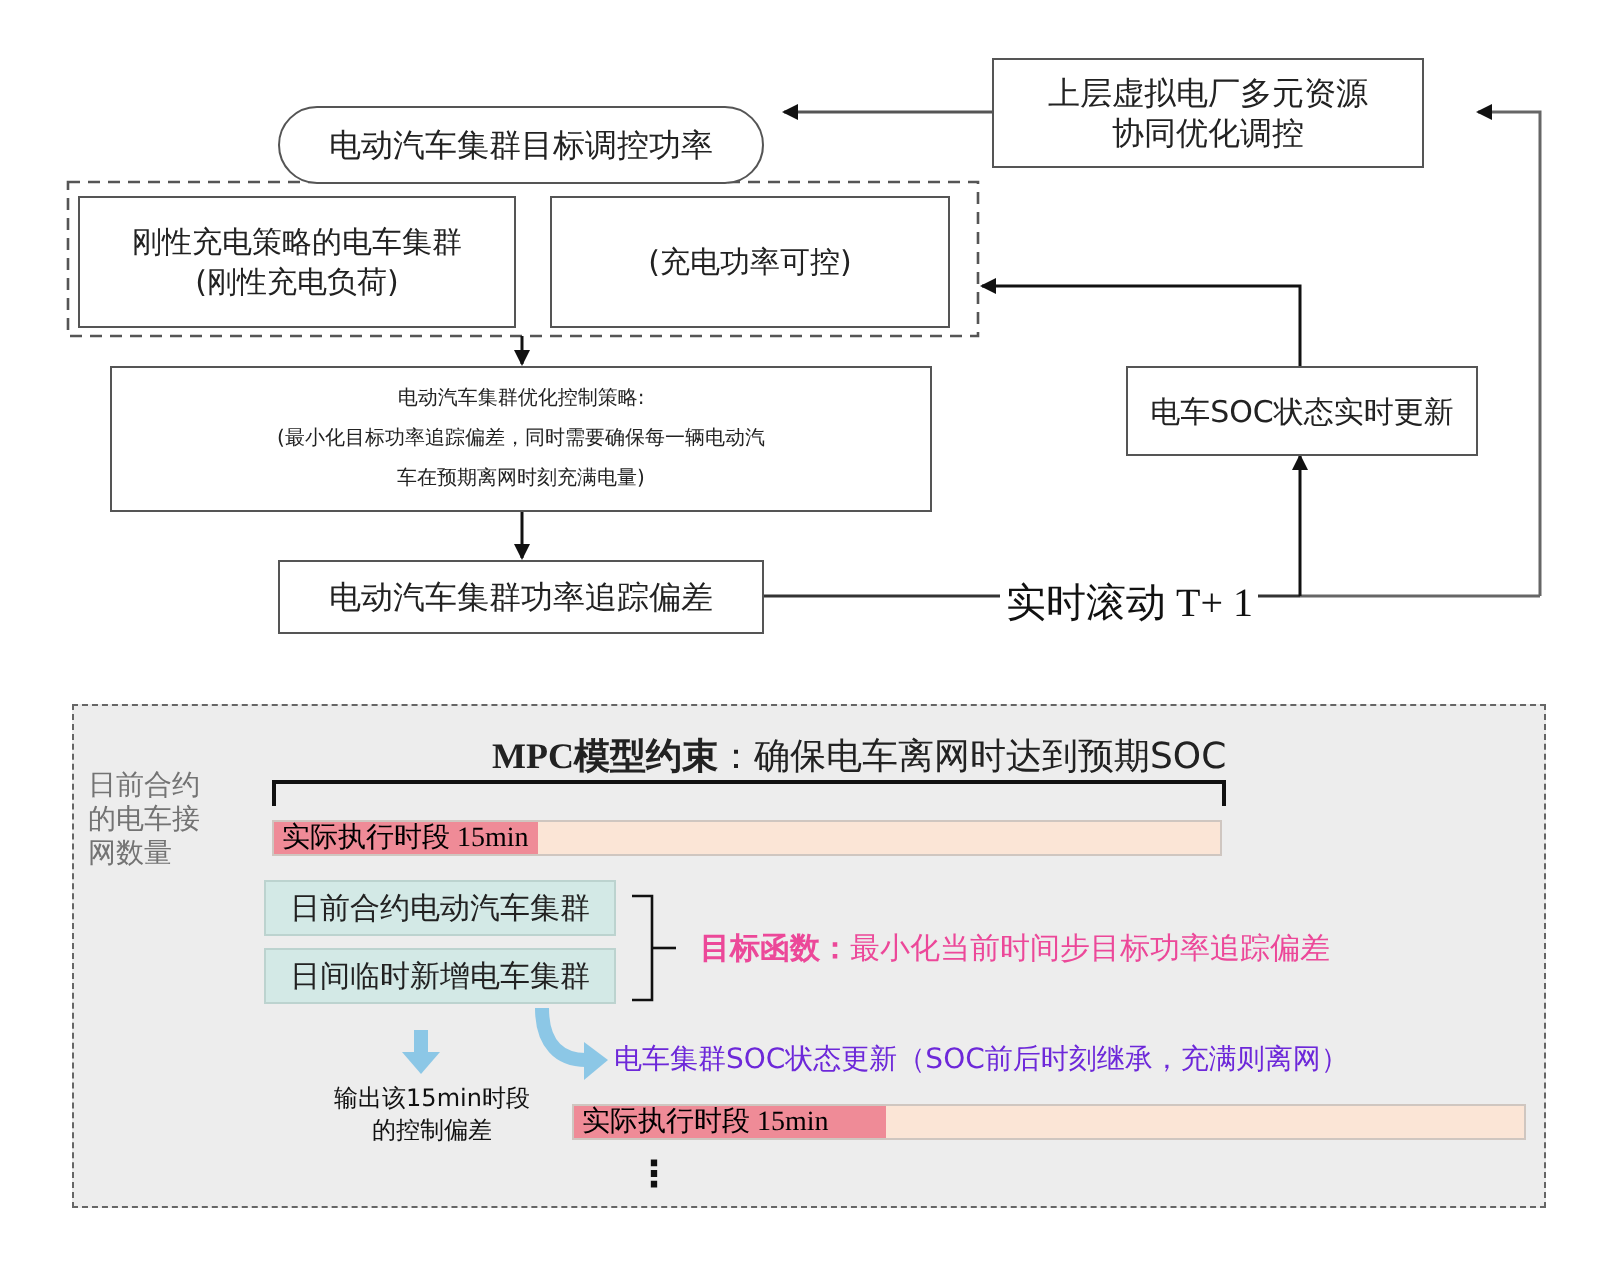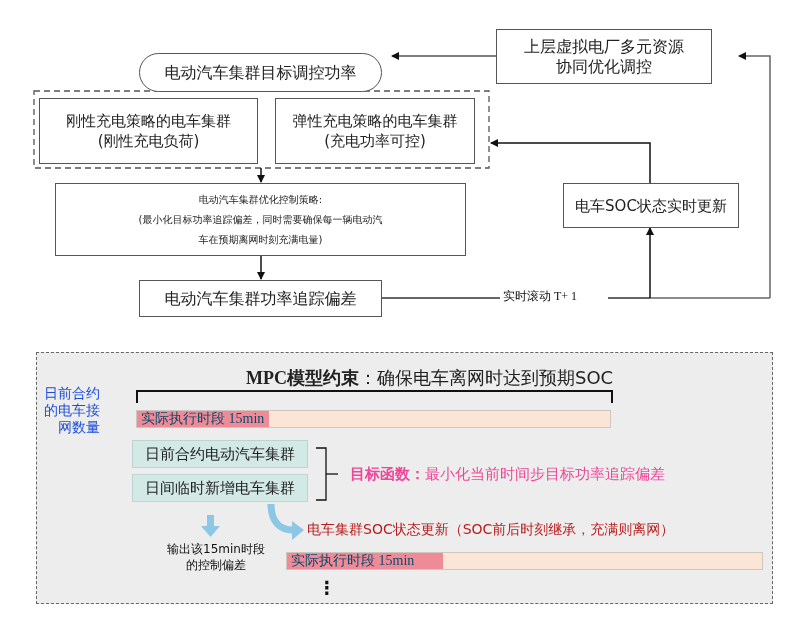--- a/index.html
+++ b/index.html
@@ -10,21 +10,21 @@
          text-align:center; font-size:15px; line-height:20px; color:#222; }
   .pill { border-radius:20px; }
   svg.lines { position:absolute; left:0; top:0; }
   .panel { position:absolute; left:36px; top:352px; width:737px; height:252px; box-sizing:border-box;
            border:1.3px dashed #666; background:#ededed; }
   .t { position:absolute; white-space:nowrap; }
   .serif { font-family:"Liberation Serif", "DejaVu Serif", serif; }
   .bold { font-weight:bold; }
   .bar { position:absolute; box-sizing:border-box; border:1px solid #cfc6c0; background:#fbe5d6; height:18px; }
   .bar .fill { position:absolute; left:0; top:0; bottom:0; background:#ef8b97; display:flex; align-items:center;
-               padding-left:4px; font-size:14px; color:#0c4a6e; white-space:nowrap; }
+               padding-left:4px; font-size:14px; color:#000000; white-space:nowrap; }
   .cluster { position:absolute; box-sizing:border-box; background:#d3e9e6; border:1px solid #bcd3cf;
              font-size:15px; color:#222; display:flex; align-items:center; justify-content:center; }
 </style>
 </head>
 <body>
 
 <svg class="lines" width="805" height="634">
   <defs>
     <marker id="ah" markerWidth="8" markerHeight="8" refX="7" refY="4" orient="auto" markerUnits="userSpaceOnUse">
       <path d="M0,0 L8,4 L0,8 z" fill="#111"></path>
@@ -60,43 +60,42 @@
   <span>上层虚拟电厂多元资源</span>
   <span>协同优化调控</span>
 </div>
 
 <div class="box" style="left:39px;top:98px;width:219px;height:66px;">
   <span>刚性充电策略的电车集群</span>
   <span>(刚性充电负荷)</span>
 </div>
 
 <div class="box" style="left:275px;top:98px;width:200px;height:66px;">
-  <span>弹性充电策略的电车集群</span>
   <span>(充电功率可控)</span>
 </div>
 
 <div class="box" style="left:55px;top:183px;width:411px;height:73px;font-size:10px;line-height:20px;">
   <span>电动汽车集群优化控制策略:</span>
   <span>(最小化目标功率追踪偏差，同时需要确保每一辆电动汽</span>
   <span>车在预期离网时刻充满电量)</span>
 </div>
 
 <div class="box" style="left:139px;top:280px;width:243px;height:37px;font-size:16px;">
   <span>电动汽车集群功率追踪偏差</span>
 </div>
 
 <div class="box" style="left:563px;top:183px;width:176px;height:45px;font-size:15px;">
   <span>电车SOC状态实时更新</span>
 </div>
 
-<div class="t serif" style="left:501px;top:288px;font-size:12px;background:#fff;padding:0 2px;">实时滚动 T+ 1</div>
+<div class="t serif" style="left:501px;top:288px;font-size:20px;background:#fff;padding:0 2px;">实时滚动 T+ 1</div>
 
 <div class="panel"></div>
 
-<div class="t" style="left:44px;top:385px;font-size:14px;line-height:17px;text-align:right;color:#1d4ed8;">
+<div class="t" style="left:44px;top:385px;font-size:14px;line-height:17px;text-align:left;color:#737373;">
   <div>日前合约</div>
   <div>的电车接</div>
   <div>网数量</div>
 </div>
 
 <div class="t" style="left:246px;top:366px;font-size:18px;color:#222;">
   <span class="serif bold">MPC模型约束</span><span>：确保电车离网时达到预期SOC</span>
 </div>
 
 <svg class="lines" width="805" height="634">
@@ -130,21 +129,21 @@
 
 <div class="t" style="left:350px;top:465px;font-size:15px;color:#ec4899;">
   <span class="bold">目标函数：</span><span>最小化当前时间步目标功率追踪偏差</span>
 </div>
 
 <div class="t" style="left:156px;top:541px;font-size:12px;line-height:16px;text-align:center;color:#111;width:120px;">
   <div>输出该15min时段</div>
   <div>的控制偏差</div>
 </div>
 
-<div class="t" style="left:307px;top:521px;font-size:14px;color:#b91c1c;text-align:center;">电车集群SOC状态更新（SOC前后时刻继承，充满则离网）</div>
+<div class="t" style="left:307px;top:521px;font-size:14px;color:#6d28d9;text-align:center;">电车集群SOC状态更新（SOC前后时刻继承，充满则离网）</div>
 
 <div class="bar" style="left:286px;top:552px;width:477px;">
   <div class="fill" id="exec2" style="width: 32%;">
     <span class="serif">实际执行时段 15min</span>
   </div>
 </div>
 
 <div class="t bold" style="left:318px;top:578px;font-size:18px;line-height:20px;color:#111;">⋮</div>
 
 </body></html>

